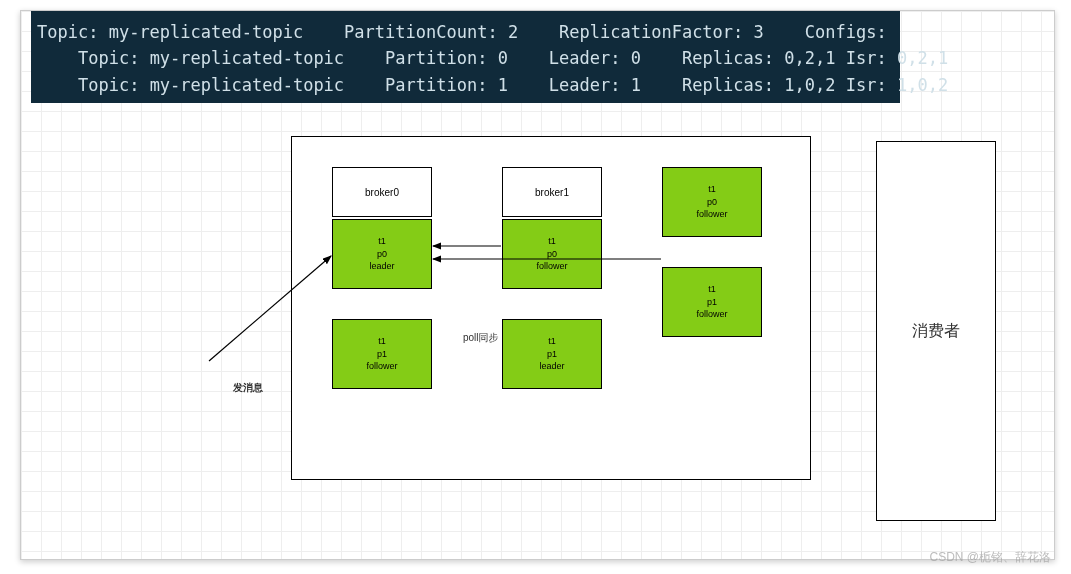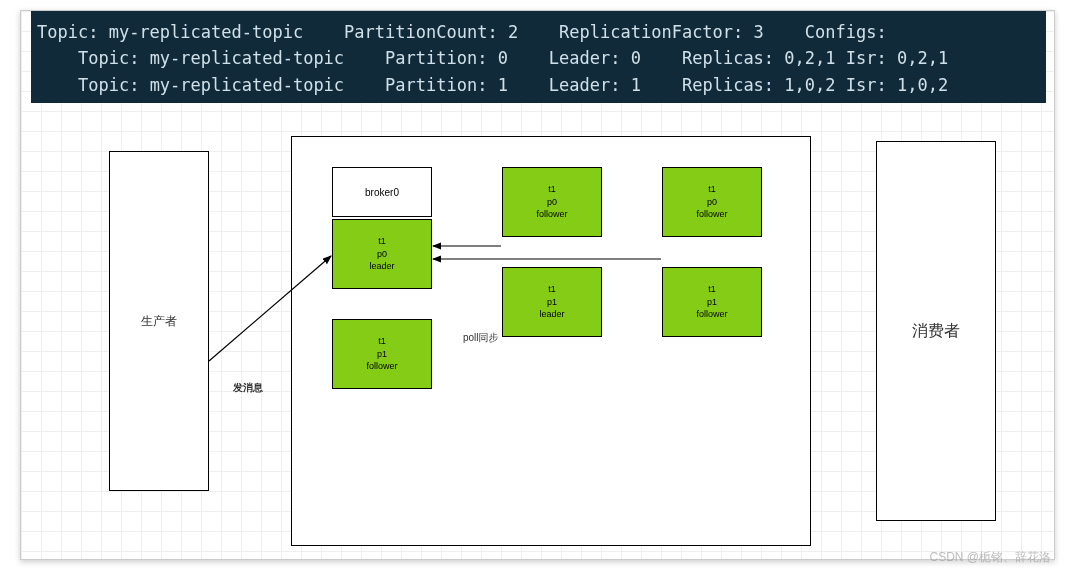--- a/index.html
+++ b/index.html
@@ -26,21 +26,21 @@
     left: 0; top: 0; right: 0; bottom: 0;
     background-image:
       linear-gradient(to right, #eee 1px, transparent 1px),
       linear-gradient(to bottom, #eee 1px, transparent 1px);
     background-size: 20px 20px;
   }
   .terminal {
     position: absolute;
     left: 10px;
     top: 0px;
-    width: 1015px;
+    width: 869px;
     height: 92px;
     background: #102a3a;
     color: #d0e0e8;
     font-size: 17px;
     padding: 8px 6px;
     line-height: 1.55;
     font-family: "Lucida Console", Consolas, monospace;
     white-space: pre;
   }
   .diagram-row {
@@ -74,21 +74,21 @@
     left: 855px;
     top: 20px;
     width: 120px;
     height: 380px;
     font-size: 16px;
   }
   .cluster-box {
     left: 270px;
     top: 15px;
     width: 520px;
-    height: 410px;
+    height: 344px;
     border: 1.5px solid #000;
     background: #fff;
     position: absolute;
   }
   .broker-col { position: absolute; width: 100px; }
   .broker0 { left: 40px; top: 30px; }
   .broker1 { left: 210px; top: 30px; }
   .broker2 { left: 370px; top: 30px; }
   .broker-header {
     border: 1.5px solid #000;
@@ -144,41 +144,39 @@
 
 <div class="outer-frame">
   <div class="grid-bg"></div>
 
   <div class="terminal"><span><span>Topic:</span> <span>my-replicated-topic</span>    <span>PartitionCount:</span> <span>2</span>    <span>ReplicationFactor:</span> <span>3</span>    <span>Configs:</span></span>
 <span>    <span>Topic:</span> <span>my-replicated-topic</span>    <span>Partition:</span> <span>0</span>    <span>Leader:</span> <span>0</span>    <span>Replicas:</span> <span>0,2,1</span> <span>Isr:</span> <span>0,2,1</span></span>
 <span>    <span>Topic:</span> <span>my-replicated-topic</span>    <span>Partition:</span> <span>1</span>    <span>Leader:</span> <span>1</span>    <span>Replicas:</span> <span>1,0,2</span> <span>Isr:</span> <span>1,0,2</span></span></div>
 
   <div class="diagram-row">
 
-    <div class="box producer-box">
-      <span>生产者</span>
-    </div>
 
     <div class="cluster-box">
       <div class="broker-col broker0">
         <div class="broker-header">broker0</div>
         <div class="partition-box">
           <span>t1</span>
           <span>p0</span>
           <span>leader</span>
         </div>
         <div class="spacer"></div>
         <div class="partition-box">
           <span>t1</span>
           <span>p1</span>
           <span>follower</span>
         </div>
       </div>
 
       <div class="broker-col broker1">
+        <div class="broker-header">broker1</div>
         <div class="partition-box">
           <span>t1</span>
           <span>p0</span>
           <span>follower</span>
         </div>
         <div class="spacer"></div>
         <div class="partition-box">
           <span>t1</span>
           <span>p1</span>
           <span>leader</span>

